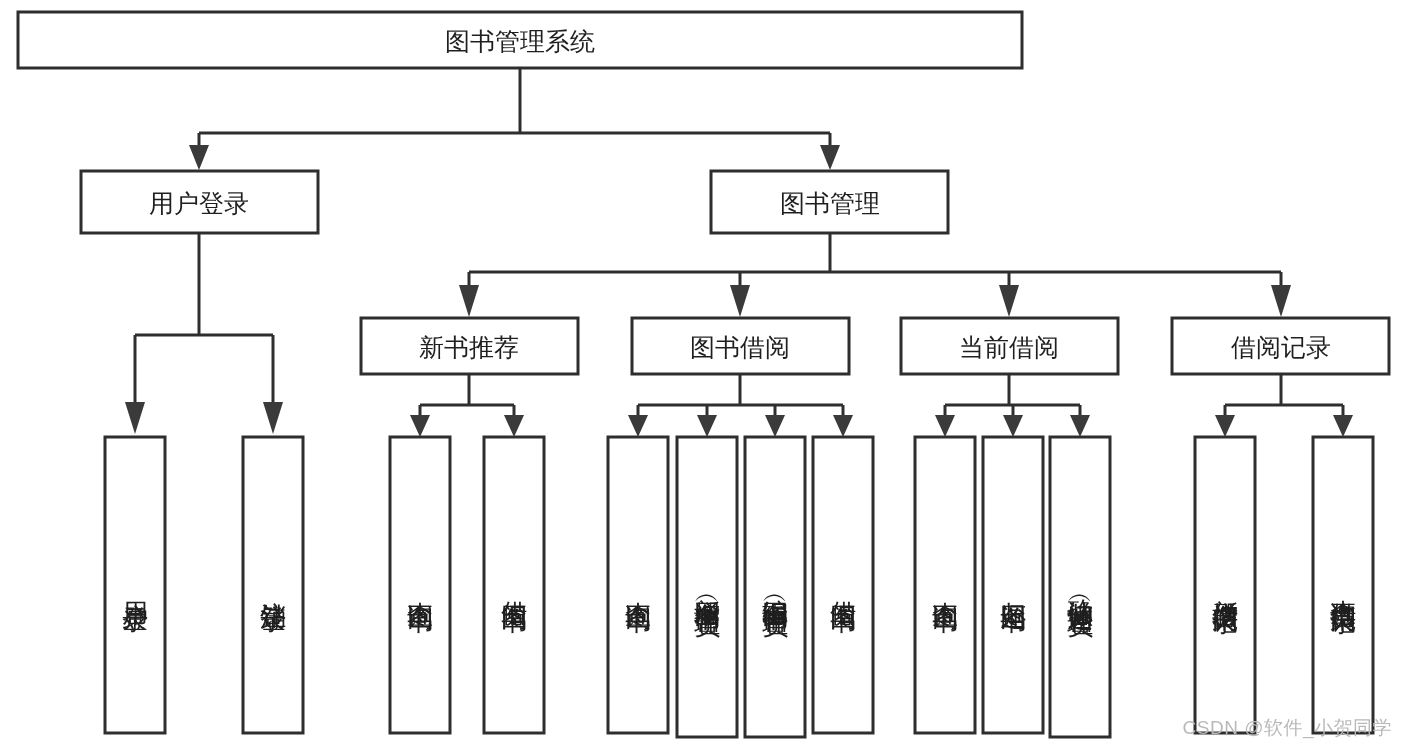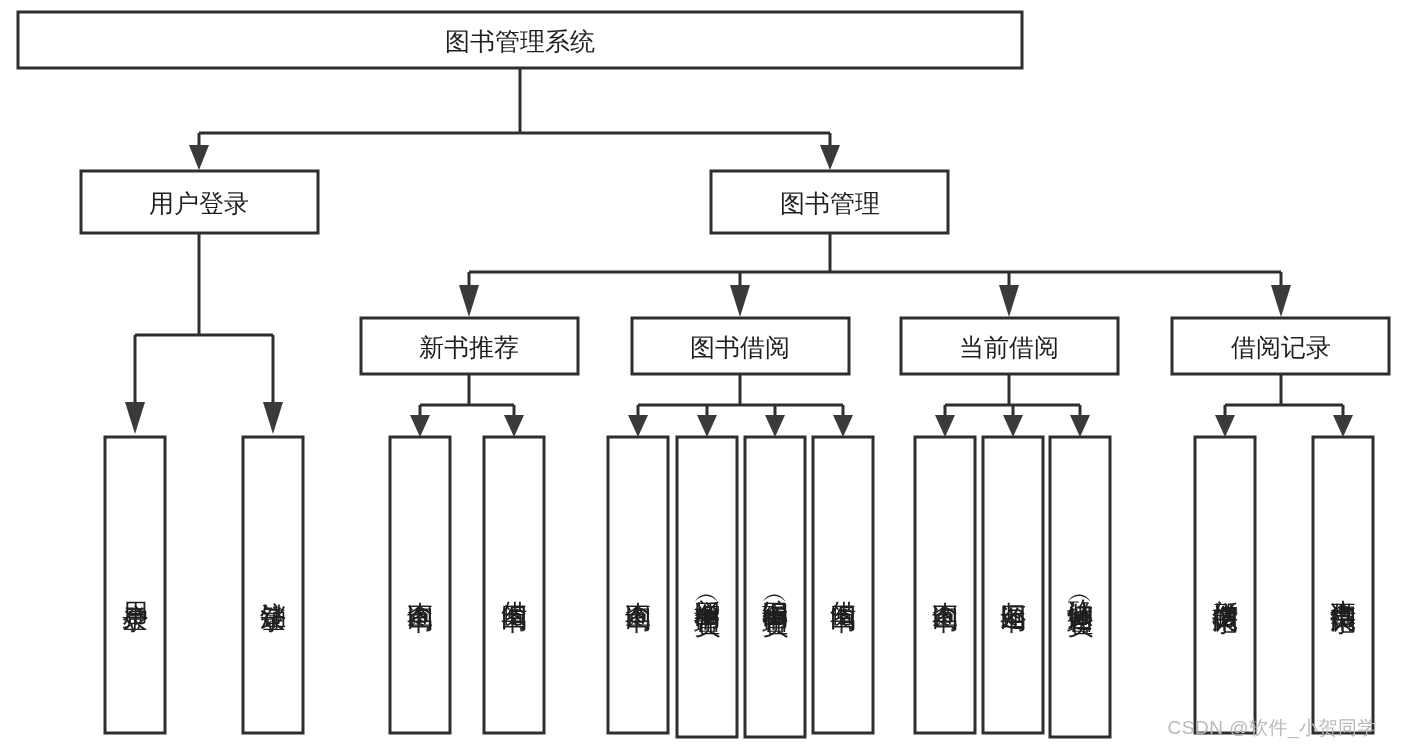--- a/index.html
+++ b/index.html
@@ -57,21 +57,21 @@
     font-size: 26px;
     line-height: 1.05;
     color: #1f1f1f;
     letter-spacing: 2px;
     white-space: nowrap;
     text-align: center;
     pointer-events: none;
   }
   #watermark {
     position: absolute;
-    right: 28px;
+    right: 13px;
     bottom: 6px;
     font-family: "Liberation Sans", "DejaVu Sans", sans-serif;
     font-size: 19px;
     color: #b9b9b9;
     letter-spacing: 0.5px;
     white-space: nowrap;
   }
 </style>
 </head>
 <body>

